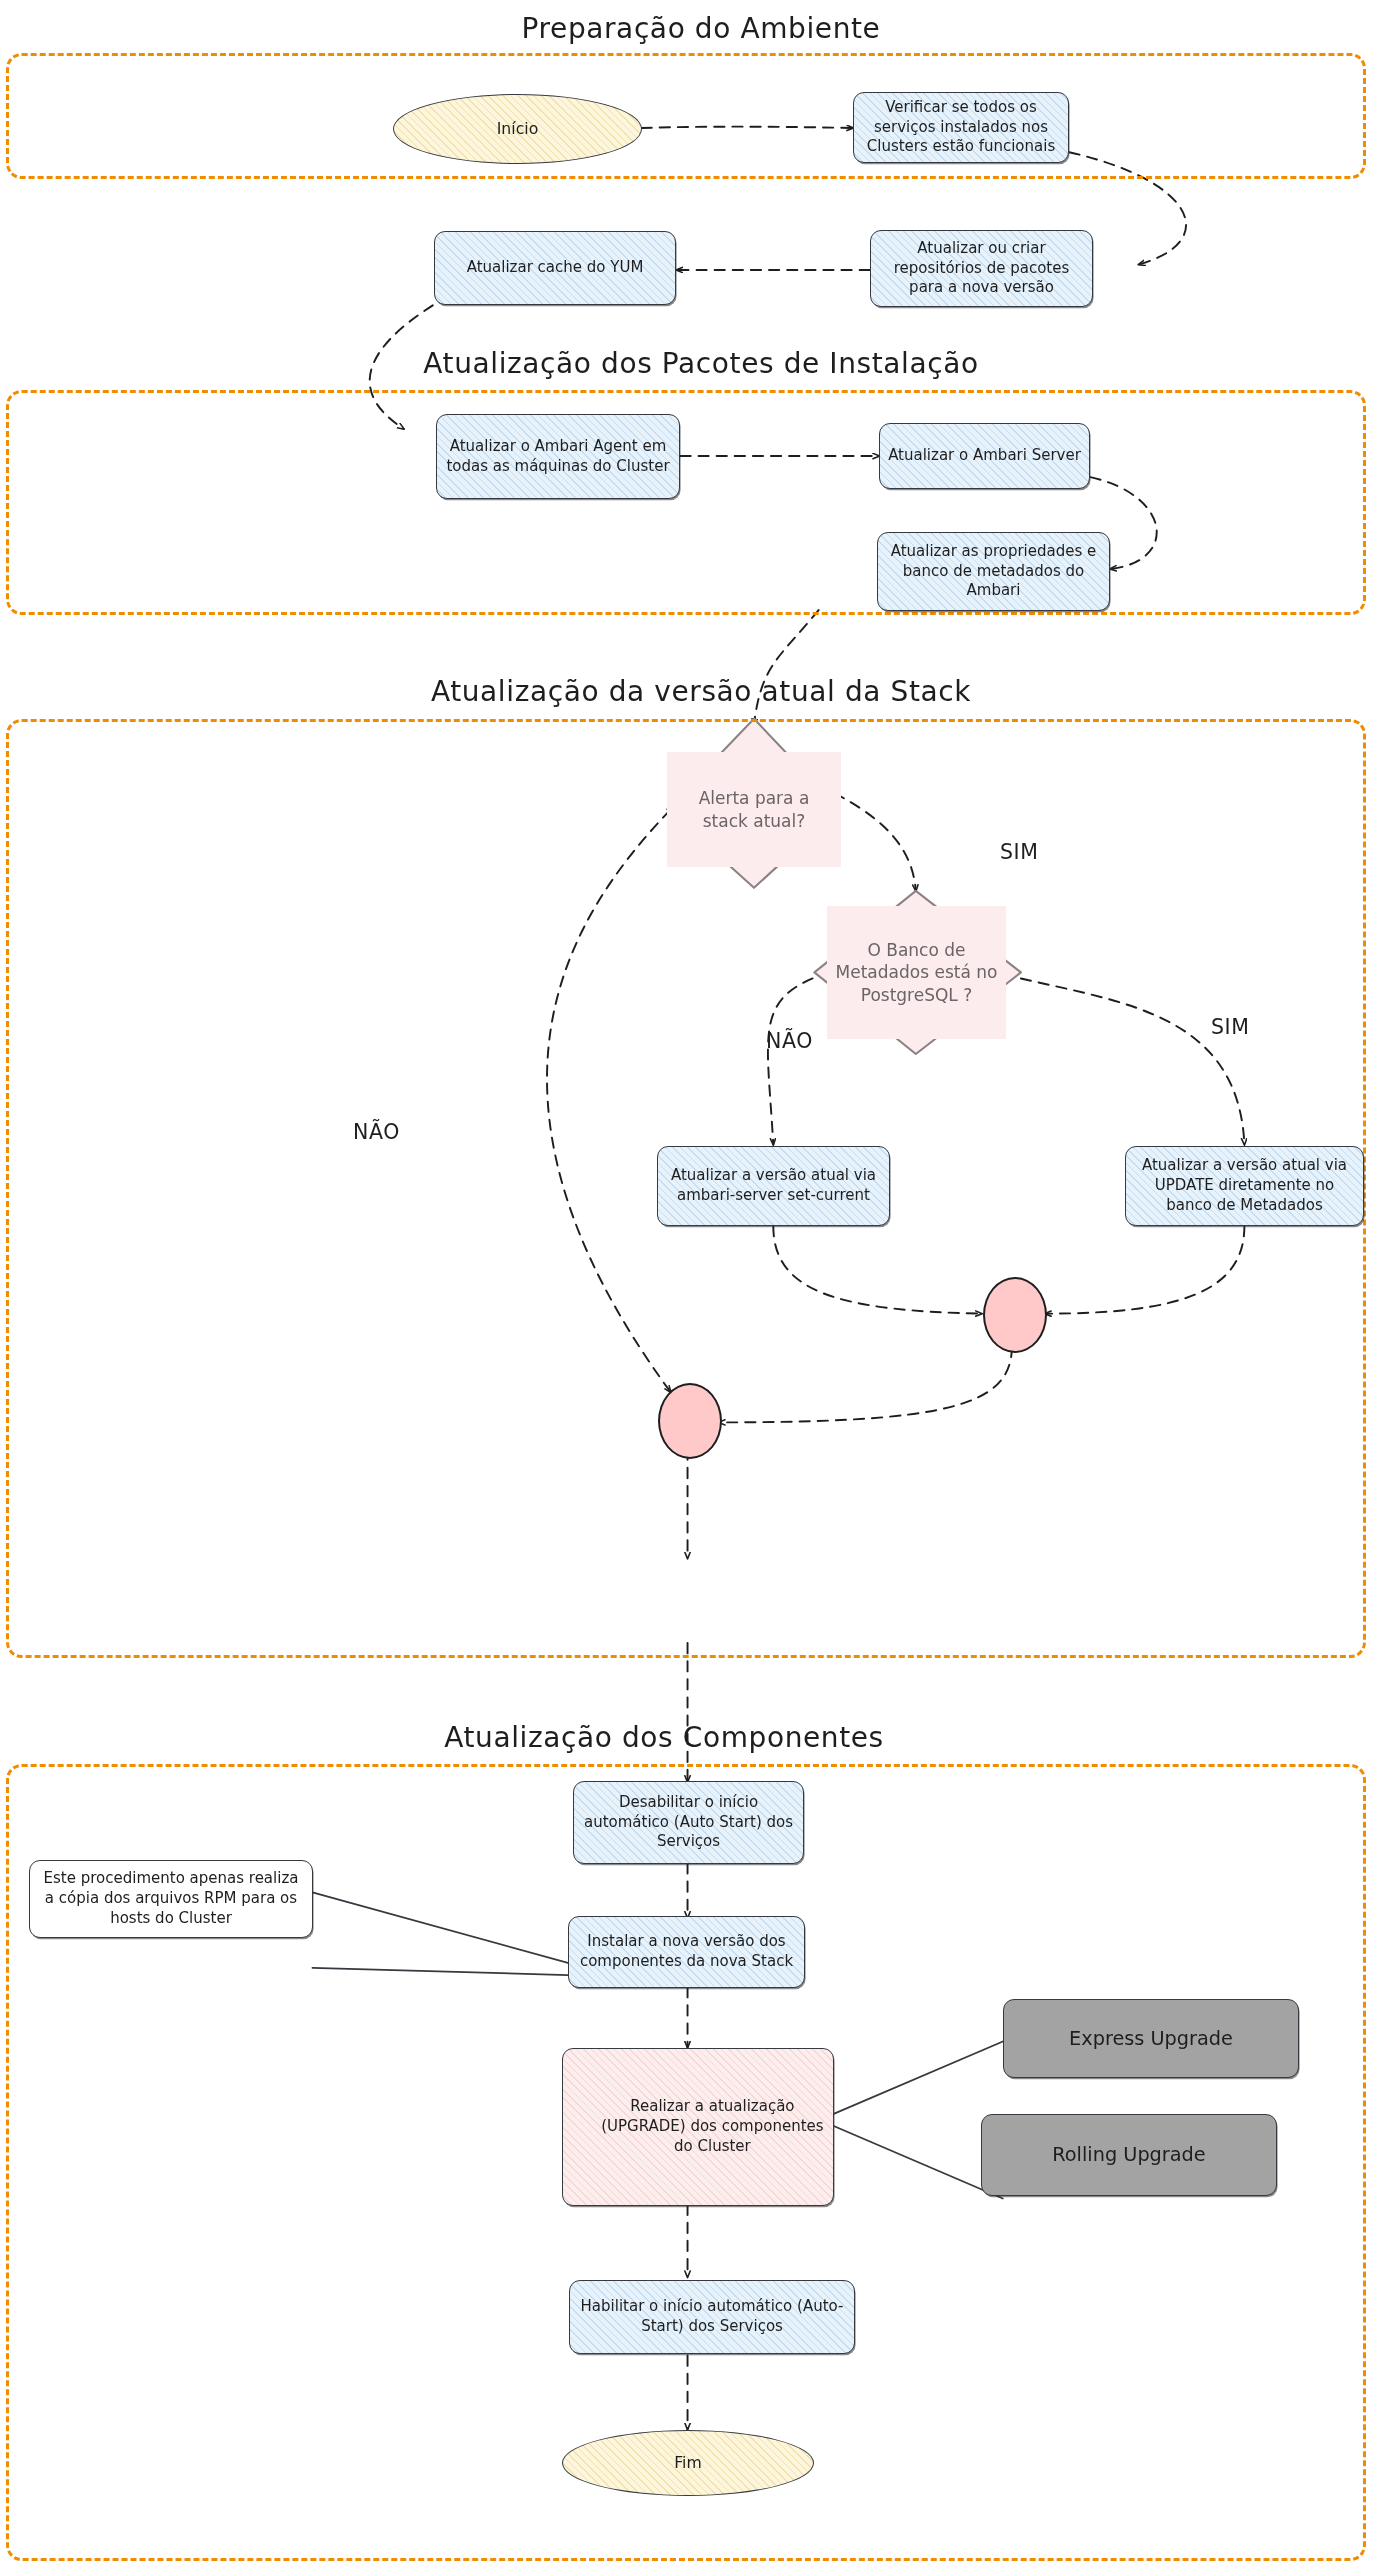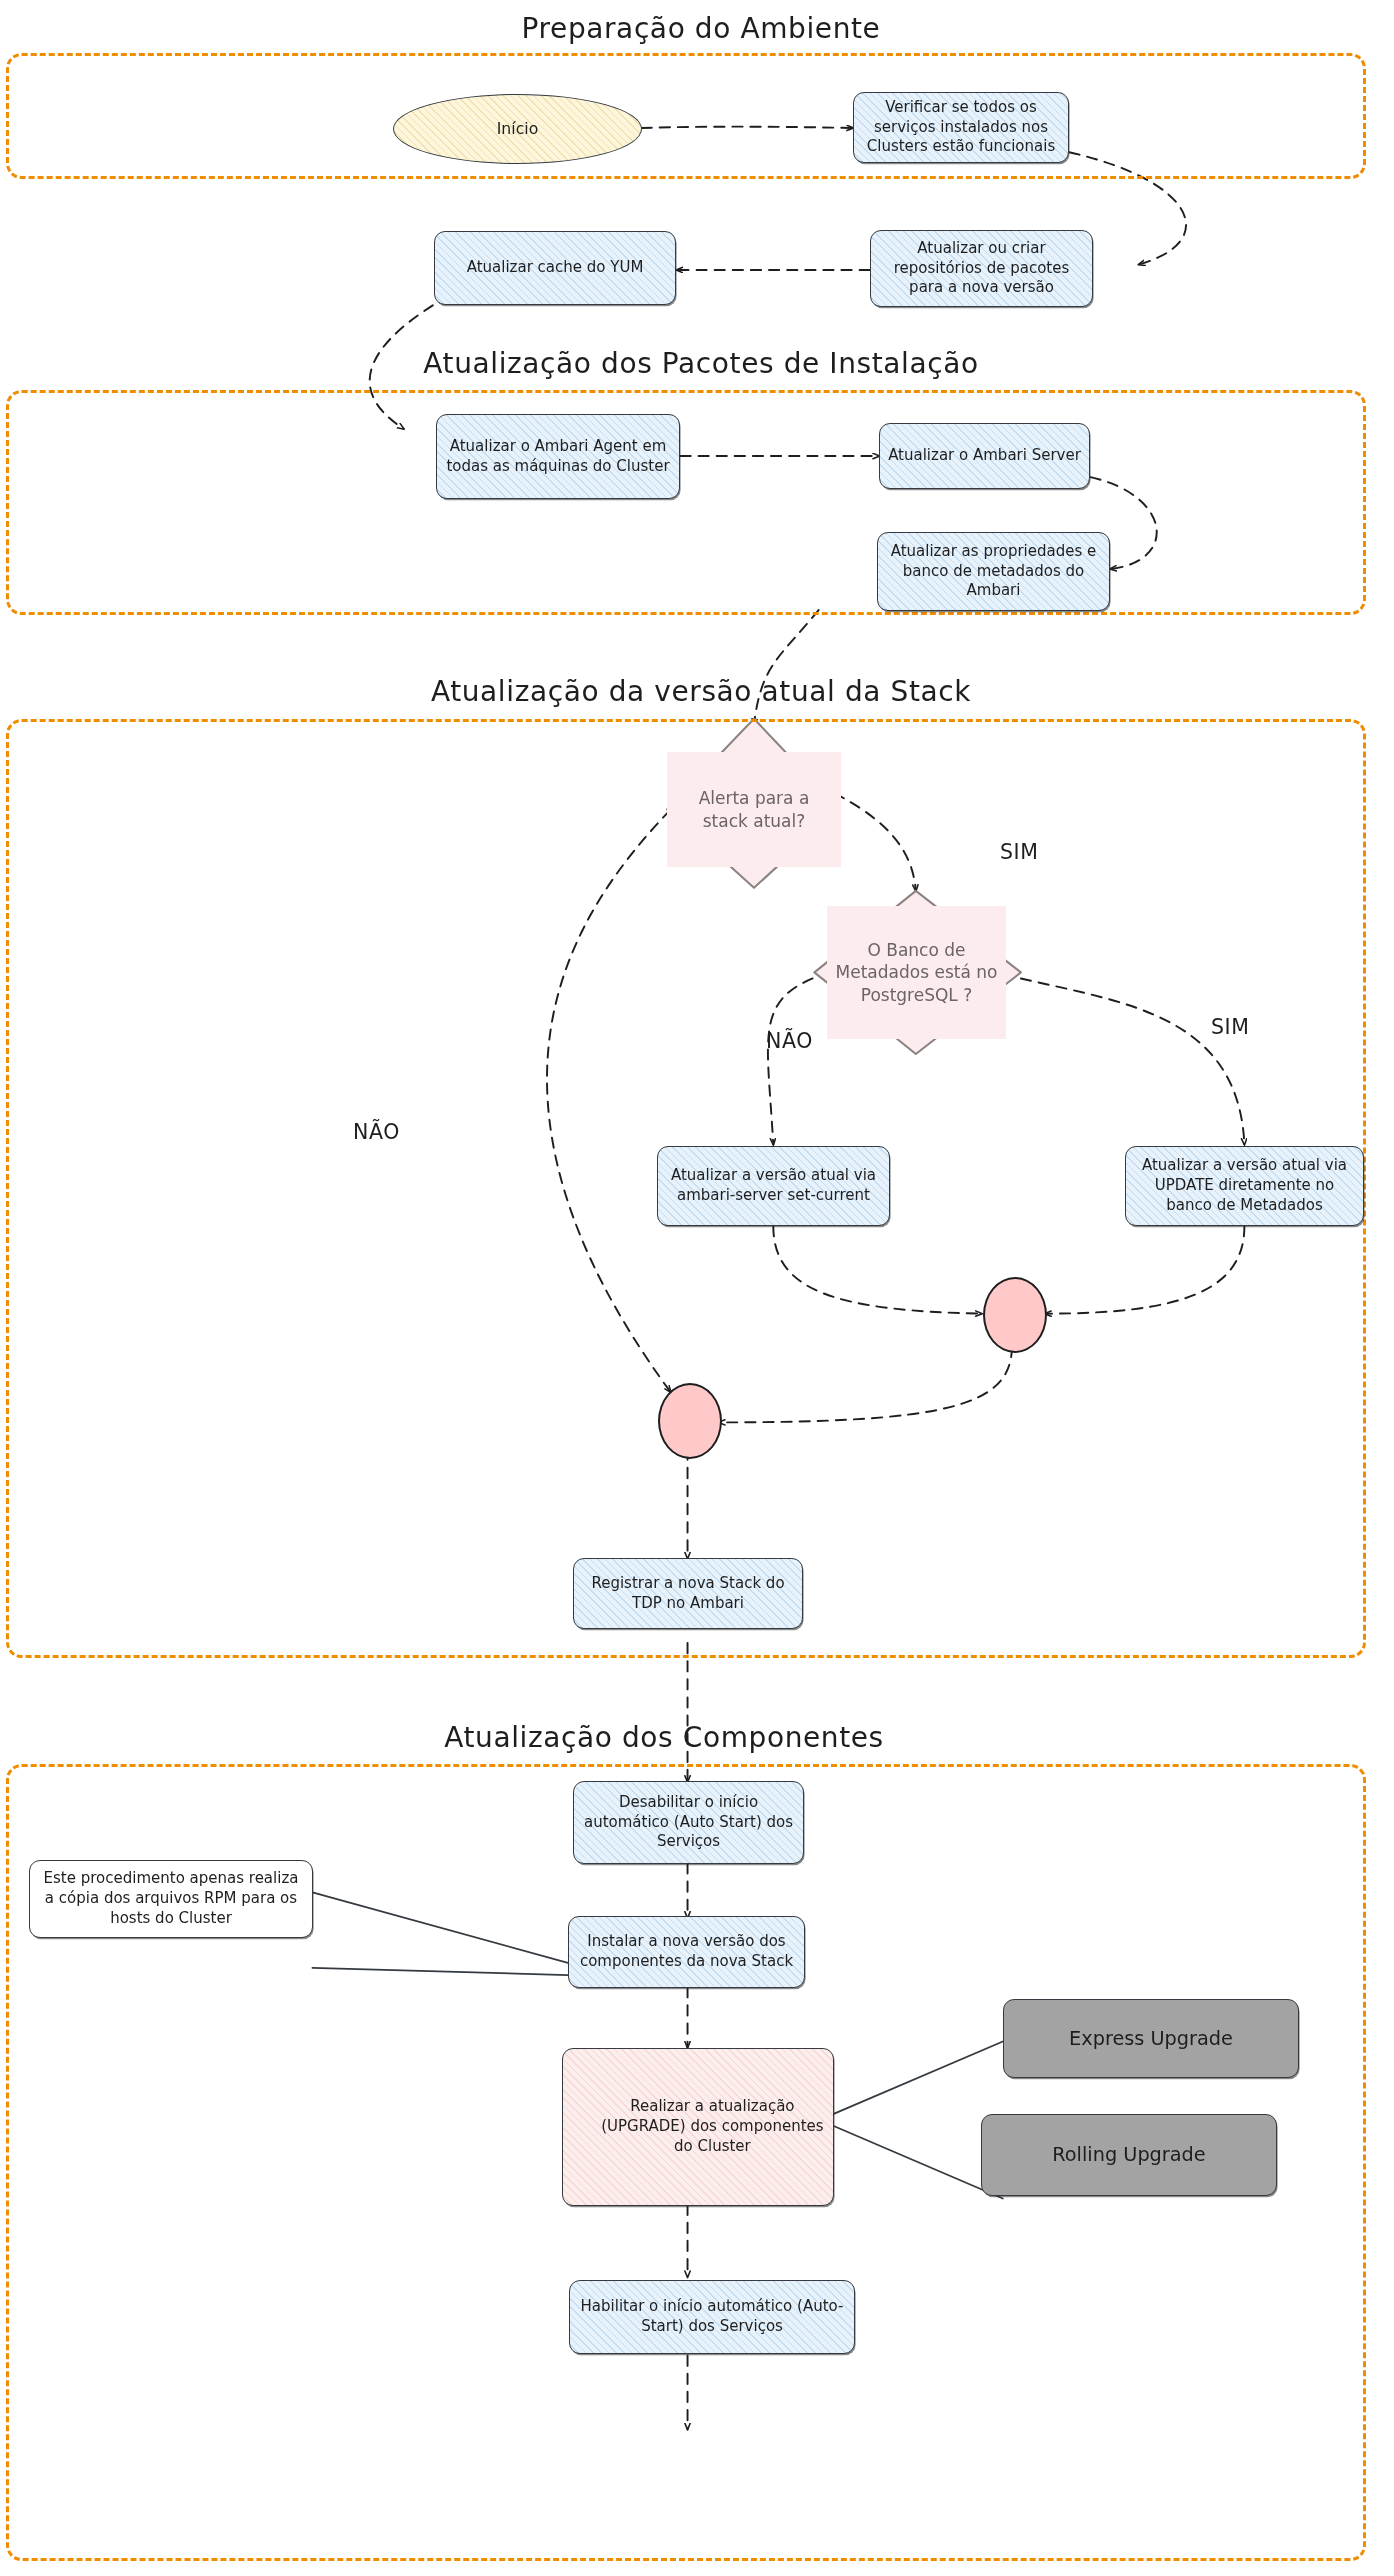--- a/index.html
+++ b/index.html
@@ -242,23 +242,20 @@
     <span class="txt">Atualizar a versão atual via ambari-server set-current</span>
   </div>
 
   <div class="node proc hatch-blue" style="left:1125px;top:1146px;width:239px;height:80px;">
     <span class="txt">Atualizar a versão atual via UPDATE diretamente no banco de Metadados</span>
   </div>
 
   <div class="merge" style="left:983px;top:1277px;width:60px;height:72px;"></div>
   <div class="merge" style="left:658px;top:1383px;width:60px;height:72px;"></div>
 
-  <div class="node proc hatch-blue" style="left:573px;top:1558px;width:230px;height:71px;">
-    <span class="txt">Registrar a nova Stack do TDP no Ambari</span>
-  </div>
 
   <div class="node proc hatch-blue" style="left:573px;top:1781px;width:231px;height:83px;">
     <span class="txt">Desabilitar o início automático (Auto Start) dos Serviços</span>
   </div>
 
   <div class="node note" style="left:29px;top:1860px;width:284px;height:78px;">
     <span class="txt">Este procedimento apenas realiza a cópia dos arquivos RPM para os hosts do Cluster</span>
   </div>
 
   <div class="node proc hatch-blue" style="left:568px;top:1916px;width:237px;height:72px;">
@@ -274,15 +271,18 @@
   </div>
 
   <div class="node plain" style="left:981px;top:2114px;width:296px;height:82px;">
     <span class="txt">Rolling Upgrade</span>
   </div>
 
   <div class="node proc hatch-blue" style="left:569px;top:2280px;width:286px;height:74px;justify-content:center;">
     <span class="txt">Habilitar o início automático (Auto-Start) dos Serviços</span>
   </div>
 
+  <div class="node terminal hatch-yellow" style="left:562px;top:2430px;width:252px;height:66px;">
+    <span class="txt">Fim</span>
+  </div>
 
 </div>
 
 
 </body></html>

